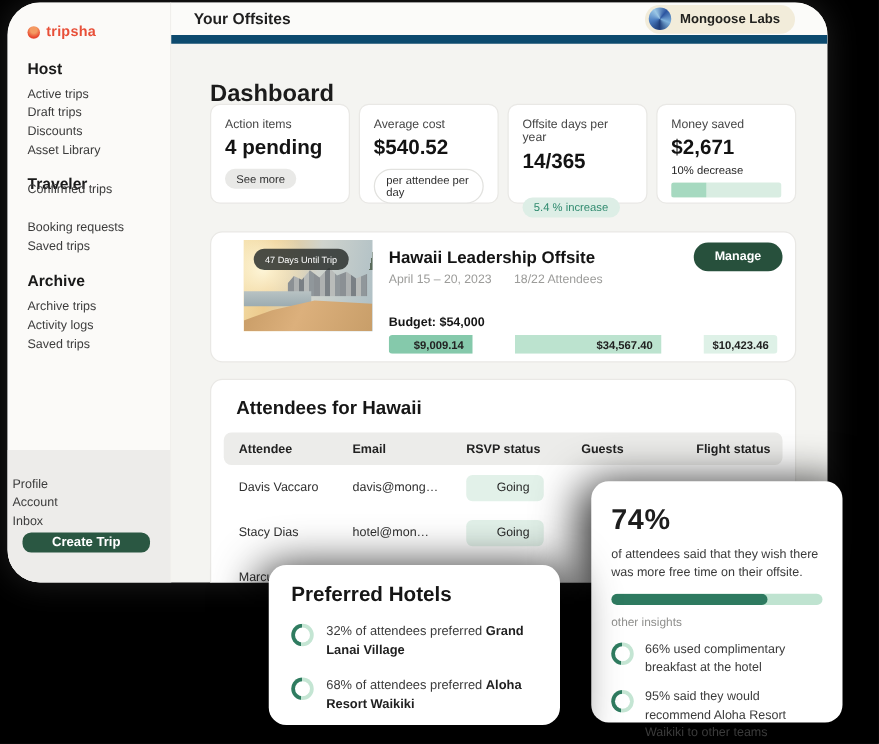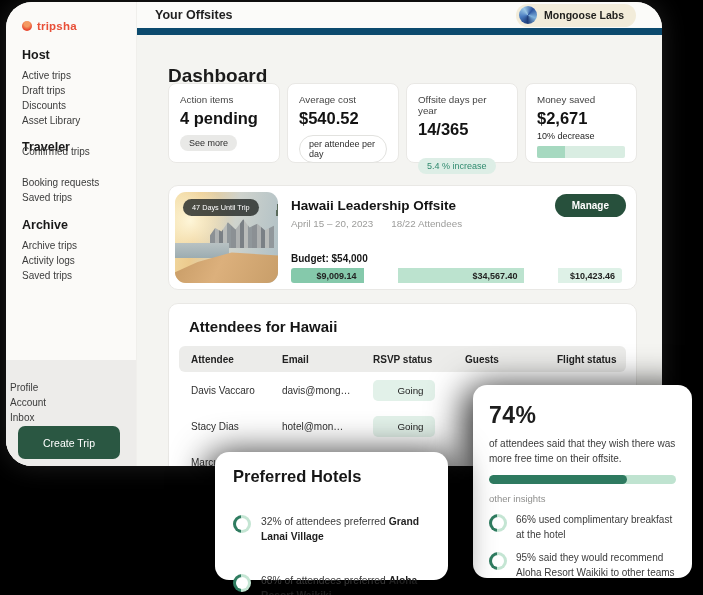--- a/index.html
+++ b/index.html
@@ -15,22 +15,22 @@
   .sidebar{position:absolute;left:0;top:0;width:131px;height:100%;background:#fbfaf8;
            border-right:1px solid #f0efec;}
   .logo{position:absolute;left:16px;top:18px;display:flex;align-items:center;gap:5px;}
   .logo-dot{width:10px;height:10px;border-radius:50%;
             background:radial-gradient(circle at 50% 30%,#f49a62 0 30%,#e8462e 70%);}
   .logo-text{font-size:11.5px;font-weight:700;color:#e84f38;letter-spacing:.2px;}
   .side-h{position:absolute;left:16px;font-size:12.5px;font-weight:700;color:#191919;}
   .side-i{position:absolute;left:16px;font-size:10px;color:#3c3c3c;cursor:pointer;white-space:nowrap;}
   .side-footer{position:absolute;left:0;top:358px;width:100%;height:106px;background:#edecea;}
   .foot-i{position:absolute;left:4px;font-size:10px;color:#3c3c3c;cursor:pointer;}
-  .create-btn{position:absolute;left:12px;top:66px;width:102px;height:33px;background:#2a5742;
-              color:#fff;border:none;border-radius:7px;font-size:10.5px;font-weight:400;
+  .create-btn{position:absolute;left:12px;top:66px;width:102px;height:16px;background:#2a5742;
+              color:#fff;border:none;border-radius:7px;font-size:10.5px;font-weight:700;
               font-family:inherit;cursor:pointer;}
 
   
   .main-header{position:absolute;left:131px;top:0;width:525px;height:33px;background:#fbfbf9;
                border-bottom:7px solid #0c4a6e;display:flex;align-items:center;padding:0 26px 0 18px;}
   .header-title{font-size:12.5px;font-weight:700;color:#1f1f1f;}
   .workspace-pill{margin-left:auto;display:flex;align-items:center;gap:7px;background:#f2ecda;
                   border-radius:999px;padding:2px 12px 2px 3px;height:23px;cursor:pointer;}
   .workspace-avatar{width:18px;height:18px;border-radius:50%;
     background:conic-gradient(from 40deg,#2c55a0,#7fb2dc,#1d3c78,#4a7cc0,#9cc8e6,#2c55a0);}
@@ -49,22 +49,22 @@
   .badge-gray{background:#e9e9e7;color:#2e2e2e;}
   .badge-outline{background:#fff;border:1px solid #e2e2df;color:#2e2e2e;}
   .badge-mint{background:#ddeee6;color:#2f8a6e;margin-top:19px;}
   .stat-sub{font-size:9px;color:#1f1f1f;margin-top:3px;}
   .mini-bar{margin-top:5px;height:12px;border-radius:2px;background:#d9ede2;overflow:hidden;}
   .mini-fill{height:100%;background:#a6d9c0;}
 
   
   .trip-card{position:absolute;left:31px;top:150px;width:469px;height:105px;background:#fff;
              border:1px solid #e9e8e5;border-radius:10px;padding:6px;display:flex;}
-  .trip-img{position:relative;width:103px;height:91px;border-radius:11px;overflow:hidden;flex:none;
-    background:linear-gradient(100deg,#f3dca4 0%,#eccb8e 22%,#cfd3cd 55%,#aebfc5 100%);}
+  .trip-img{position:relative;width:103px;height:73px;border-radius:0;overflow:hidden;flex:none;
+    background:linear-gradient(100deg,#f3dca4 0%,#eccb8e 22%,#cfd3cd 55%,#aebfc5 100%);margin-left:20px;}
   .sun-glow{position:absolute;left:-10%;top:0;width:70%;height:70%;
     background:radial-gradient(circle at 35% 45%,rgba(255,248,220,.95) 0,rgba(255,244,205,0) 65%);}
   .buildings{position:absolute;left:34%;top:30%;width:62%;height:32%;
     background:repeating-linear-gradient(90deg,#8b9094 0 5px,#aeb1b1 5px 9px,#7a8085 9px 13px,#b9bcba 13px 17px,#90979b 17px 21px);
     clip-path:polygon(0 55%,8% 30%,18% 42%,28% 10%,40% 35%,52% 0,62% 28%,74% 15%,86% 38%,100% 22%,100% 100%,0 100%);}
   .sea{position:absolute;left:0;top:56%;width:52%;height:16%;
     background:linear-gradient(#b8c2c3,#9cacb1);}
   .sand{position:absolute;left:0;bottom:0;width:100%;height:42%;
     background:linear-gradient(115deg,#c69a64 0%,#dcb07c 45%,#c89e69 100%);
     clip-path:polygon(0 72%,22% 45%,55% 20%,100% 28%,100% 100%,0 100%);}
@@ -95,32 +95,32 @@
   .t-row{height:36px;display:grid;grid-template-columns:91px 91px 92px 92px auto;
          align-items:center;padding-left:12px;font-size:10px;color:#2f2f2f;}
   .rsvp-pill{width:62px;height:21px;background:#e2f1e9;border-radius:5px;display:flex;
              align-items:center;justify-content:center;font-size:9.8px;color:#1f1f1f;padding-left:13px;}
 
   
   .float-card{position:absolute;background:#fff;border-radius:14px;
               box-shadow:0 10px 34px 10px rgba(0,0,0,.78);}
   .hotels-card{left:215px;top:452px;width:233px;height:128px;padding:15px 18px;z-index:6;}
   .hotels-title{font-size:16.5px;font-weight:700;color:#161616;}
-  .insight-card{left:473px;top:385px;width:219px;height:193px;padding:17px 16px;z-index:5;}
+  .insight-card{left:473px;top:385px;width:201px;height:193px;padding:17px 16px;z-index:5;}
   .insight-head{font-size:23px;font-weight:800;color:#1d1d1d;letter-spacing:.5px;}
   .insight-desc{font-size:10px;color:#3b3b3b;line-height:1.5;margin-top:7px;}
   .insight-bar{margin-top:9px;height:9px;border-radius:5px;background:#bfe3d0;overflow:hidden;}
   .insight-fill{height:100%;background:#2e7a60;border-radius:5px;}
   .insight-sub{font-size:9.5px;color:#8f8f8d;margin-top:9px;}
   .ins-item{display:flex;gap:9px;margin-top:9px;align-items:flex-start;}
   .ring{flex:none;width:18px;height:18px;border-radius:50%;position:relative;margin-top:1px;
         background:conic-gradient(from 190deg,#2f7c60 0 165deg,#c4e5d3 165deg 360deg);}
   .ring::before{content:"";position:absolute;inset:3px;background:#fff;border-radius:50%;}
   .ins-text{font-size:10px;color:#3b3b3b;line-height:1.45;}
-  .hotel-item{display:flex;gap:10px;margin-top:28px;align-items:flex-start;}
+  .hotel-item{display:flex;gap:10px;margin-top:12px;align-items:flex-start;}
   .hotel-text{font-size:10.3px;color:#3b3b3b;line-height:1.5;}
   .hotel-name{font-weight:700;color:#1f1f1f;}
 </style>
 </head>
 <body>
 
 <div class="stage">
 
   <div class="window">
 

